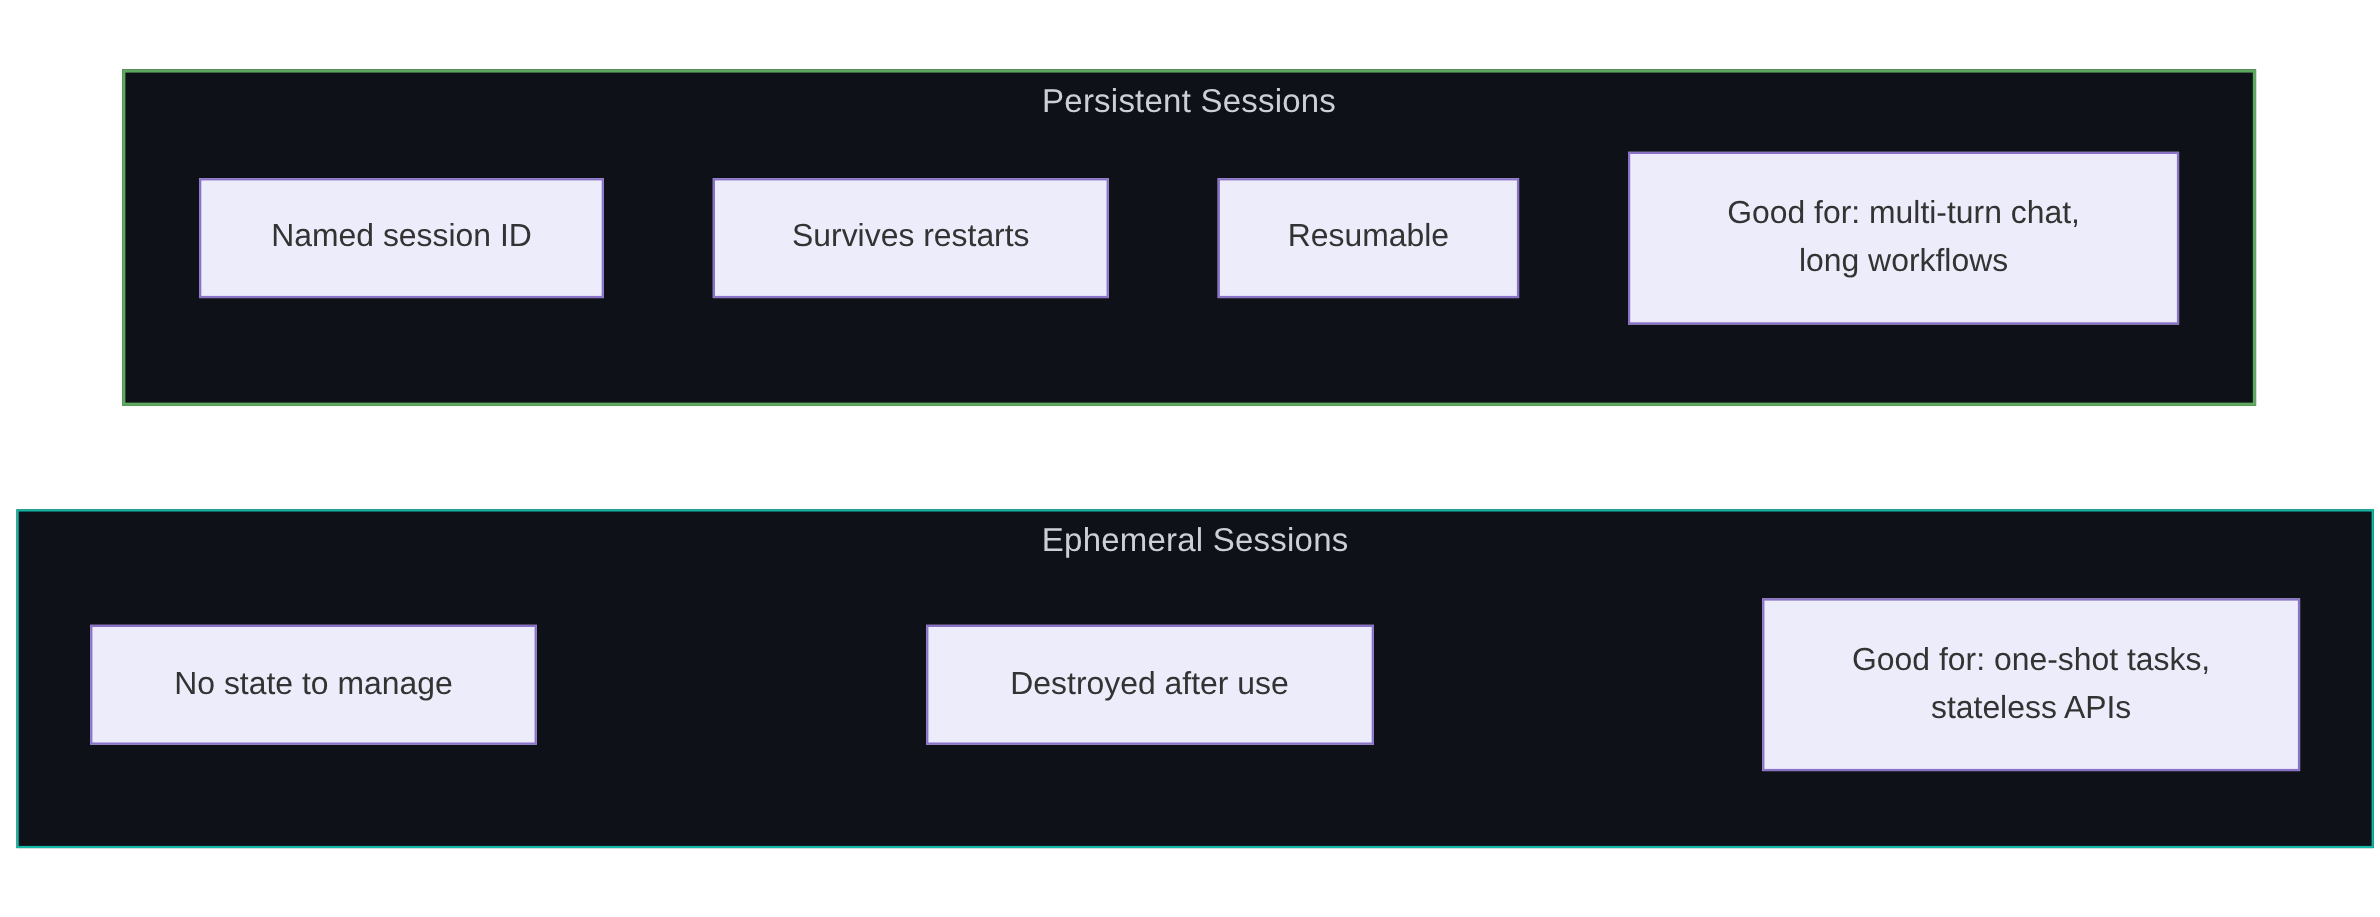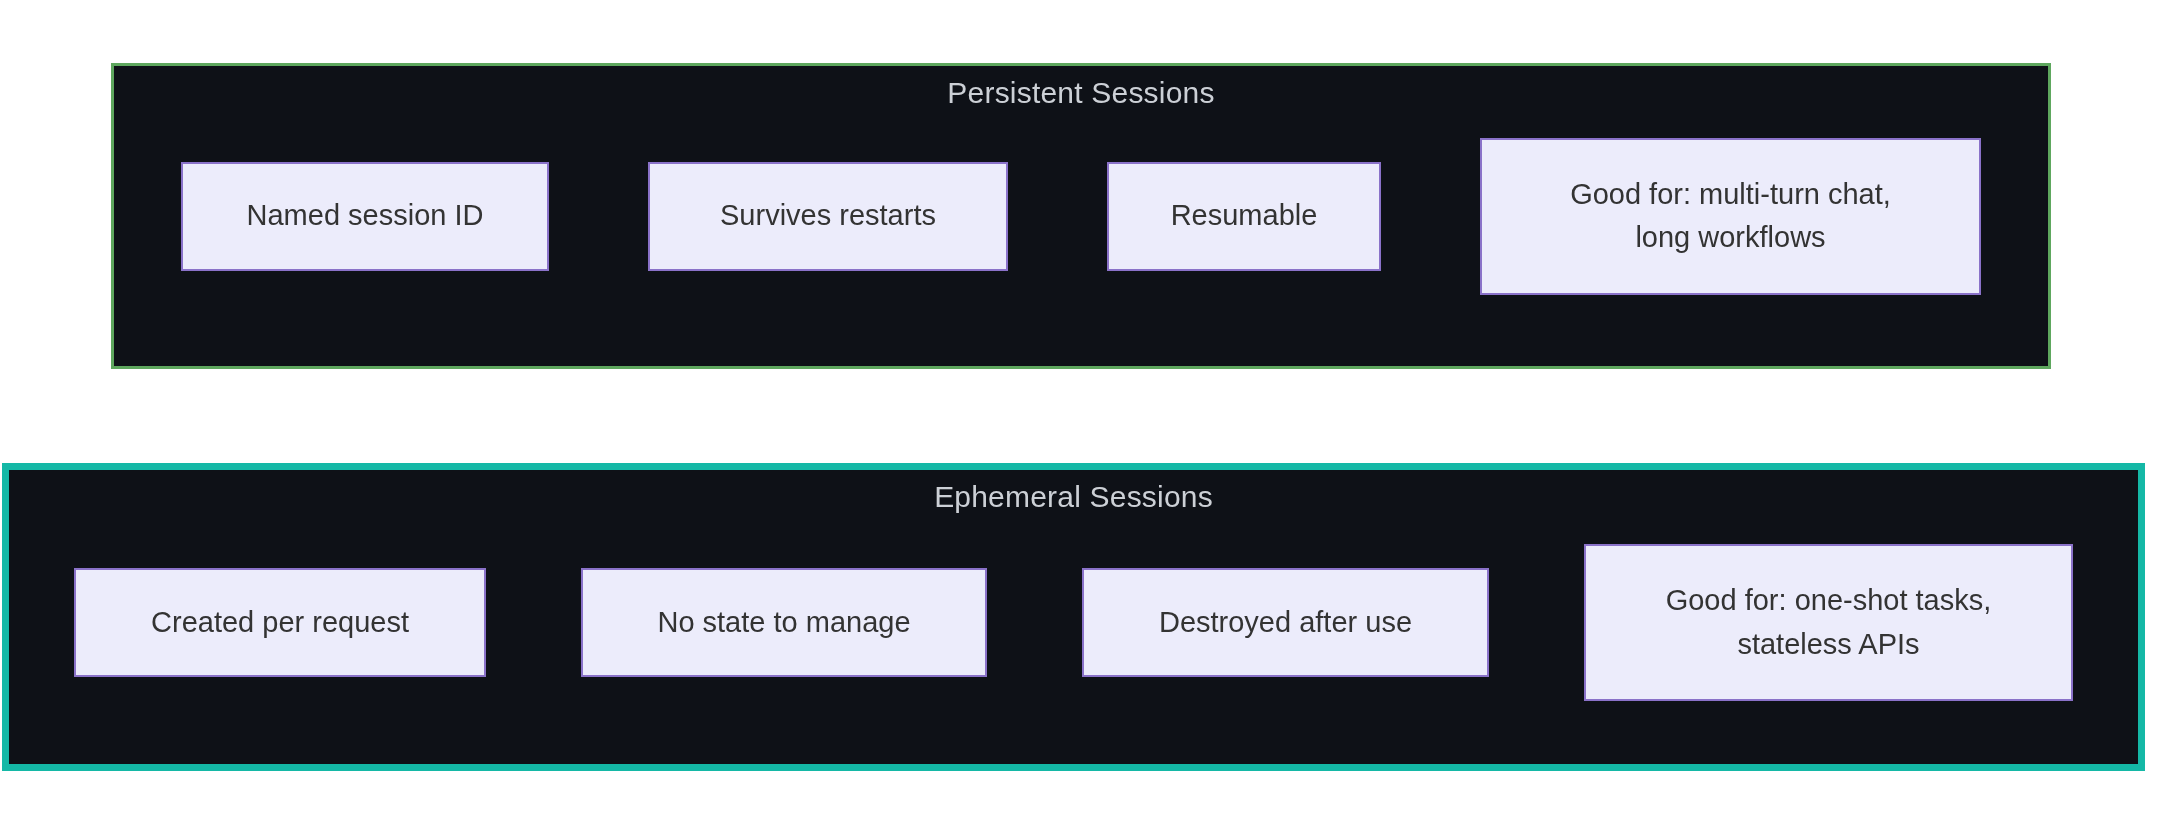--- a/index.html
+++ b/index.html
@@ -52,23 +52,23 @@
     height: 109px;
     flex: 0 0 auto;
   }
   #cluster-persistent {
     left: 111px; top: 63px;
     width: 1940px; height: 306px;
     border: 3px solid #5ea75e;
   }
   #cluster-persistent .node-row { padding: 0 67px; border-radius: 31px; }
   #cluster-ephemeral {
-    left: 2px; top: 463px;
+    left: 15px; top: 463px;
     width: 2143px; height: 308px;
-    border: 7px solid #14b8a6;
+    border: 2px solid #14b8a6;
   }
   #cluster-ephemeral .node-row { padding: 11px 65px 0 65px; }
 
   #p-n1 { width: 368px; }
   #p-n2 { width: 360px; text-align: right; }
   #p-n3 { width: 274px; }
   #p-n4 { width: 501px; height: 157px; }
 
   #e-n1 { width: 412px; }
   #e-n2 { width: 407px; }
@@ -87,21 +87,20 @@
       <div class="node" id="p-n2">Survives restarts</div>
       <div class="node" id="p-n3">Resumable</div>
       <div class="node" id="p-n4">Good for: multi-turn chat,
 long workflows</div>
     </div>
   </div>
 
   <div class="cluster" id="cluster-ephemeral">
     <div class="cluster-title">Ephemeral Sessions</div>
     <div class="node-row">
-      <div class="node" id="e-n1">Created per request</div>
       <div class="node" id="e-n3">No state to manage</div>
       <div class="node" id="e-n2">Destroyed after use</div>
       <div class="node" id="e-n4">Good for: one-shot tasks,
 stateless APIs</div>
     </div>
   </div>
 
 </div>
 
 </body></html>

